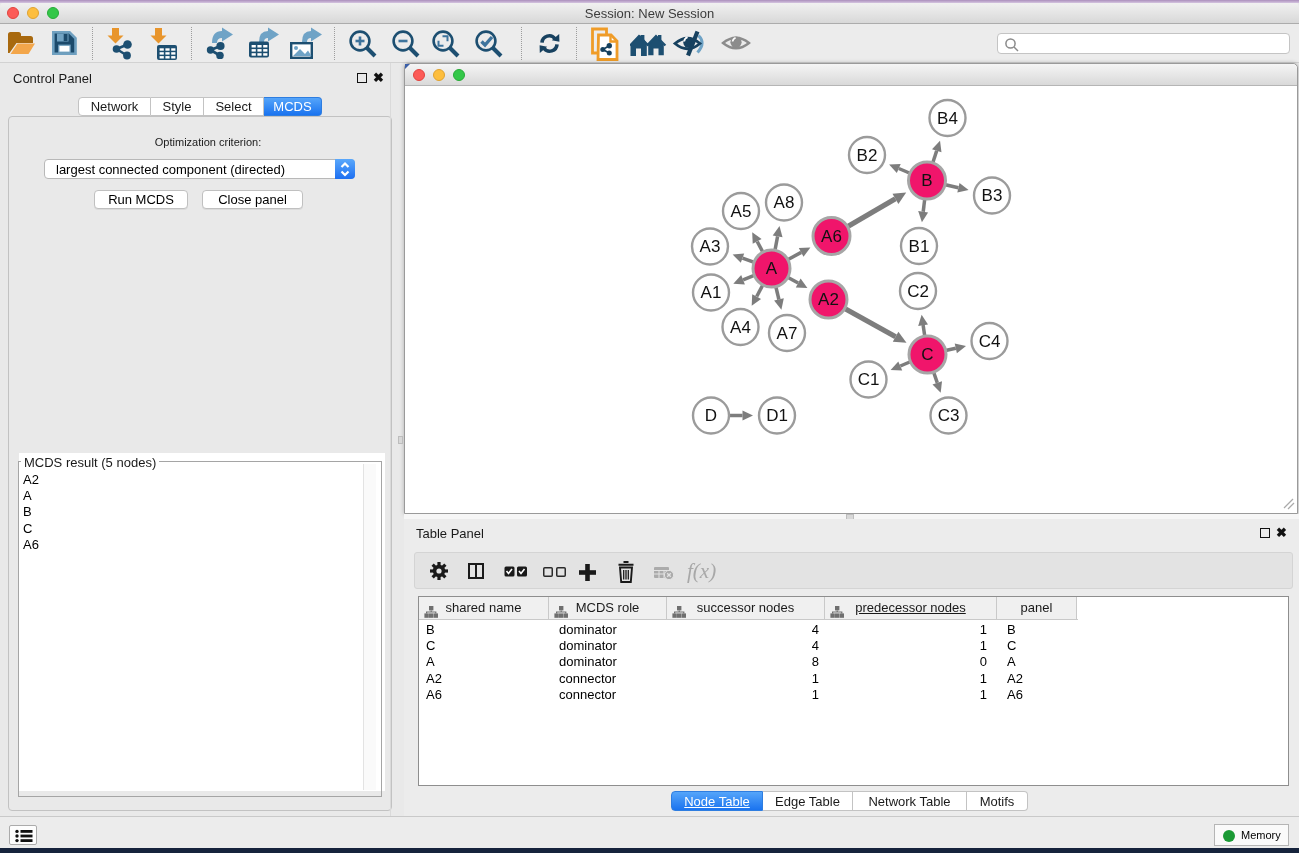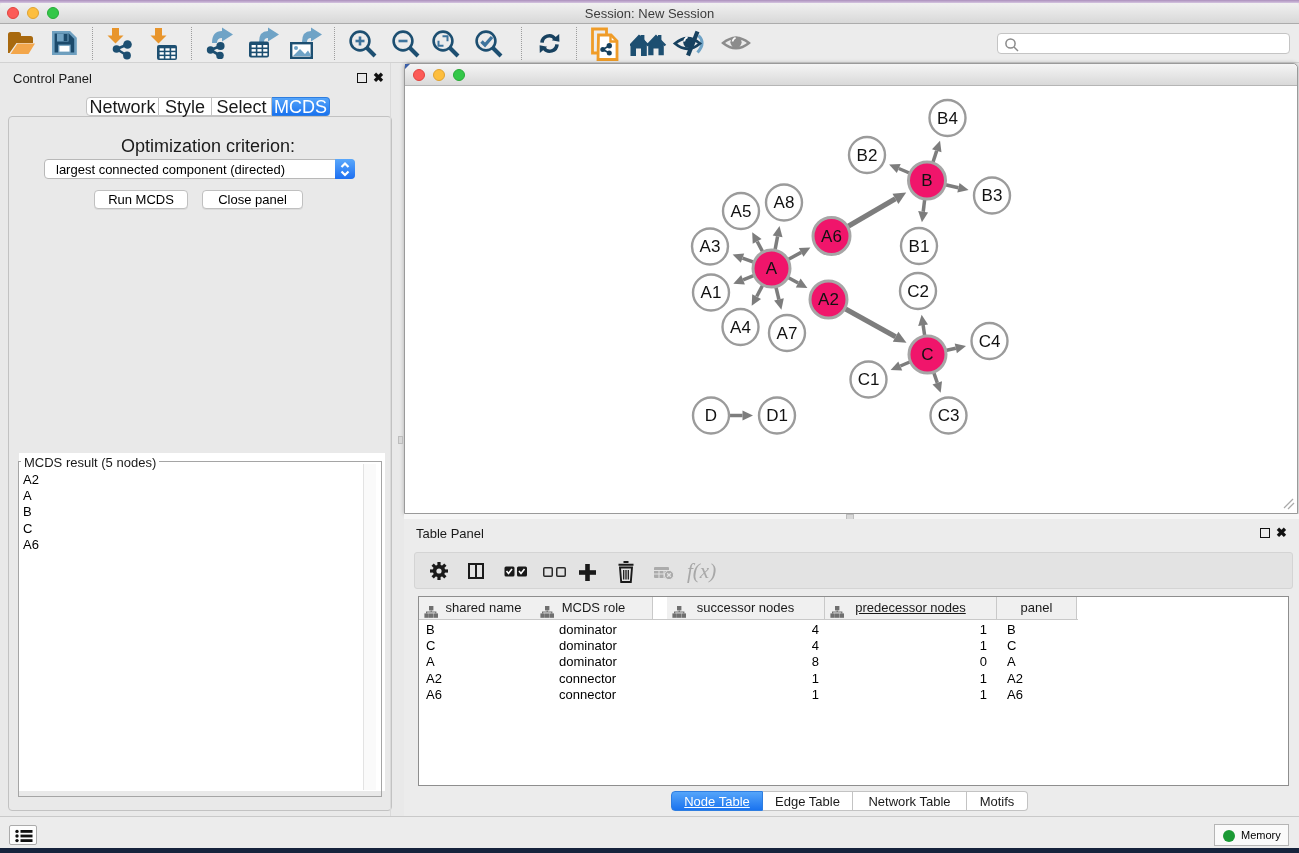--- a/index.html
+++ b/index.html
@@ -19,26 +19,26 @@
 #titlebar .g { left:47px; background:#34c749; border:1px solid #27ab38; }
 
 #toolbar { left:0; top:24px; width:1299px; height:39px; background:#ececec; border-bottom:1px solid #d2d2d2; }
 .sep { position:absolute; top:3px; height:33px; width:0; border-left:1px dotted #9d9d9d; }
 .ticon { position:absolute; top:0; }
 #searchbox { left:997px; top:9px; width:293px; height:21px; background:#fff; border:1px solid #c4c4c4; border-radius:4px; }
 
 #cp-title { left:13px; top:71px; font-size:13px; color:#1a1a1a; }
 #cp-float { left:357px; top:73px; width:10px; height:10px; border:1.6px solid #111; }
 #cp-close { left:373px; top:70px; font-size:13px; font-weight:bold; color:#111; }
-#cp-tabs { left:86px; top:97px; height:19px; display:flex; font-size:18px; }
+#cp-tabs { left:78px; top:97px; height:19px; display:flex; font-size:13px; }
 #cp-tabs .t { background:#fff; border:1px solid #c3c3c3; border-left:none; color:#1a1a1a; text-align:center; line-height:18px; }
 #cp-tabs .t:first-child { border-left:1px solid #c3c3c3; border-radius:4px 0 0 4px; }
 #cp-tabs .t.sel { background:linear-gradient(#55a5fa,#1a73ef); color:#fff; border-color:#2e7de0; border-radius:0 4px 4px 0; }
 #cp-pane { left:8px; top:116px; width:384px; height:695px; border:1px solid #c2c2c2; border-radius:4px; }
-#opt-label { left:0; top:136px; width:400px; text-align:center; font-size:18px; color:#1a1a1a;padding-left:16px; }
+#opt-label { left:0; top:136px; width:400px; text-align:center; font-size:11px; color:#1a1a1a;padding-left:16px; }
 #dropdown { left:44px; top:159px; width:311px; height:20px; background:#fff; border:1px solid #b8b8b8; border-radius:4px; font-size:13px; line-height:19px; color:#000; padding-left:11px; }
 #dd-btn { position:absolute; right:-1px; top:-1px; width:20px; height:20px; border-radius:0 4px 4px 0; background:linear-gradient(#5aa8fb,#1d6ff1); }
 .btn { background:#fff; border:1px solid #c0c0c0; border-radius:4px; font-size:13px; text-align:center; color:#000; box-shadow:0 1px 0 rgba(0,0,0,0.06); }
 #btn-run { left:94px; top:190px; width:94px; height:19px; line-height:18px; }
 #btn-close { left:202px; top:190px; width:101px; height:19px; line-height:18px; }
 #mcds-white { left:19px; top:453px; width:366px; height:338px; background:#fff; }
 #fieldset { left:18px; top:461px; width:364px; height:336px; border:1px solid #a5a5a5; }
 #legend { left:21px; top:455px; font-size:13px; color:#1a1a1a; background:#fff; padding:0 3px; z-index:3; }
 #mcds-list { left:19px; top:463px; width:361px; height:328px; font-size:13px; color:#000; padding:9px 0 0 4px; line-height:16.2px; z-index:2; }
 #mcds-scroll { left:363px; top:464px; width:13px; height:326px; background:#fafafa; border-left:1px solid #e3e3e3; }
@@ -428,21 +428,21 @@
   <div id="tp-table">
       <div class="th" style="left:0px;width:130px;"><span style="position:absolute;left:5px;top:5px;"><svg width="14" height="12" viewBox="0 0 14 12" style="vertical-align:-1px;">
             <g fill="#6f6f6f">
               <rect x="5" y="0" width="4.4" height="4.4"></rect>
               <rect x="0.4" y="7.4" width="4.4" height="4.4"></rect>
               <rect x="5" y="7.4" width="4.4" height="4.4"></rect>
               <rect x="9.6" y="7.4" width="4.4" height="4.4"></rect>
             </g>
             <path d="M7.2,4.4 v2 M2.6,7.4 v-1.4 h9.2 v1.4" stroke="#6f6f6f" stroke-width="1.2" fill="none"></path>
           </svg></span>shared name</div>
-      <div class="th" style="left:116px;width:118px;text-align:center;"><span style="position:absolute;left:5px;top:5px;"><svg width="14" height="12" viewBox="0 0 14 12" style="vertical-align:-1px;">
+      <div class="th" style="left:130px;width:118px;text-align:center;"><span style="position:absolute;left:5px;top:5px;"><svg width="14" height="12" viewBox="0 0 14 12" style="vertical-align:-1px;">
             <g fill="#6f6f6f">
               <rect x="5" y="0" width="4.4" height="4.4"></rect>
               <rect x="0.4" y="7.4" width="4.4" height="4.4"></rect>
               <rect x="5" y="7.4" width="4.4" height="4.4"></rect>
               <rect x="9.6" y="7.4" width="4.4" height="4.4"></rect>
             </g>
             <path d="M7.2,4.4 v2 M2.6,7.4 v-1.4 h9.2 v1.4" stroke="#6f6f6f" stroke-width="1.2" fill="none"></path>
           </svg></span>MCDS role</div>
       <div class="th" style="left:248px;width:158px;"><span style="position:absolute;left:5px;top:5px;"><svg width="14" height="12" viewBox="0 0 14 12" style="vertical-align:-1px;">
             <g fill="#6f6f6f">

